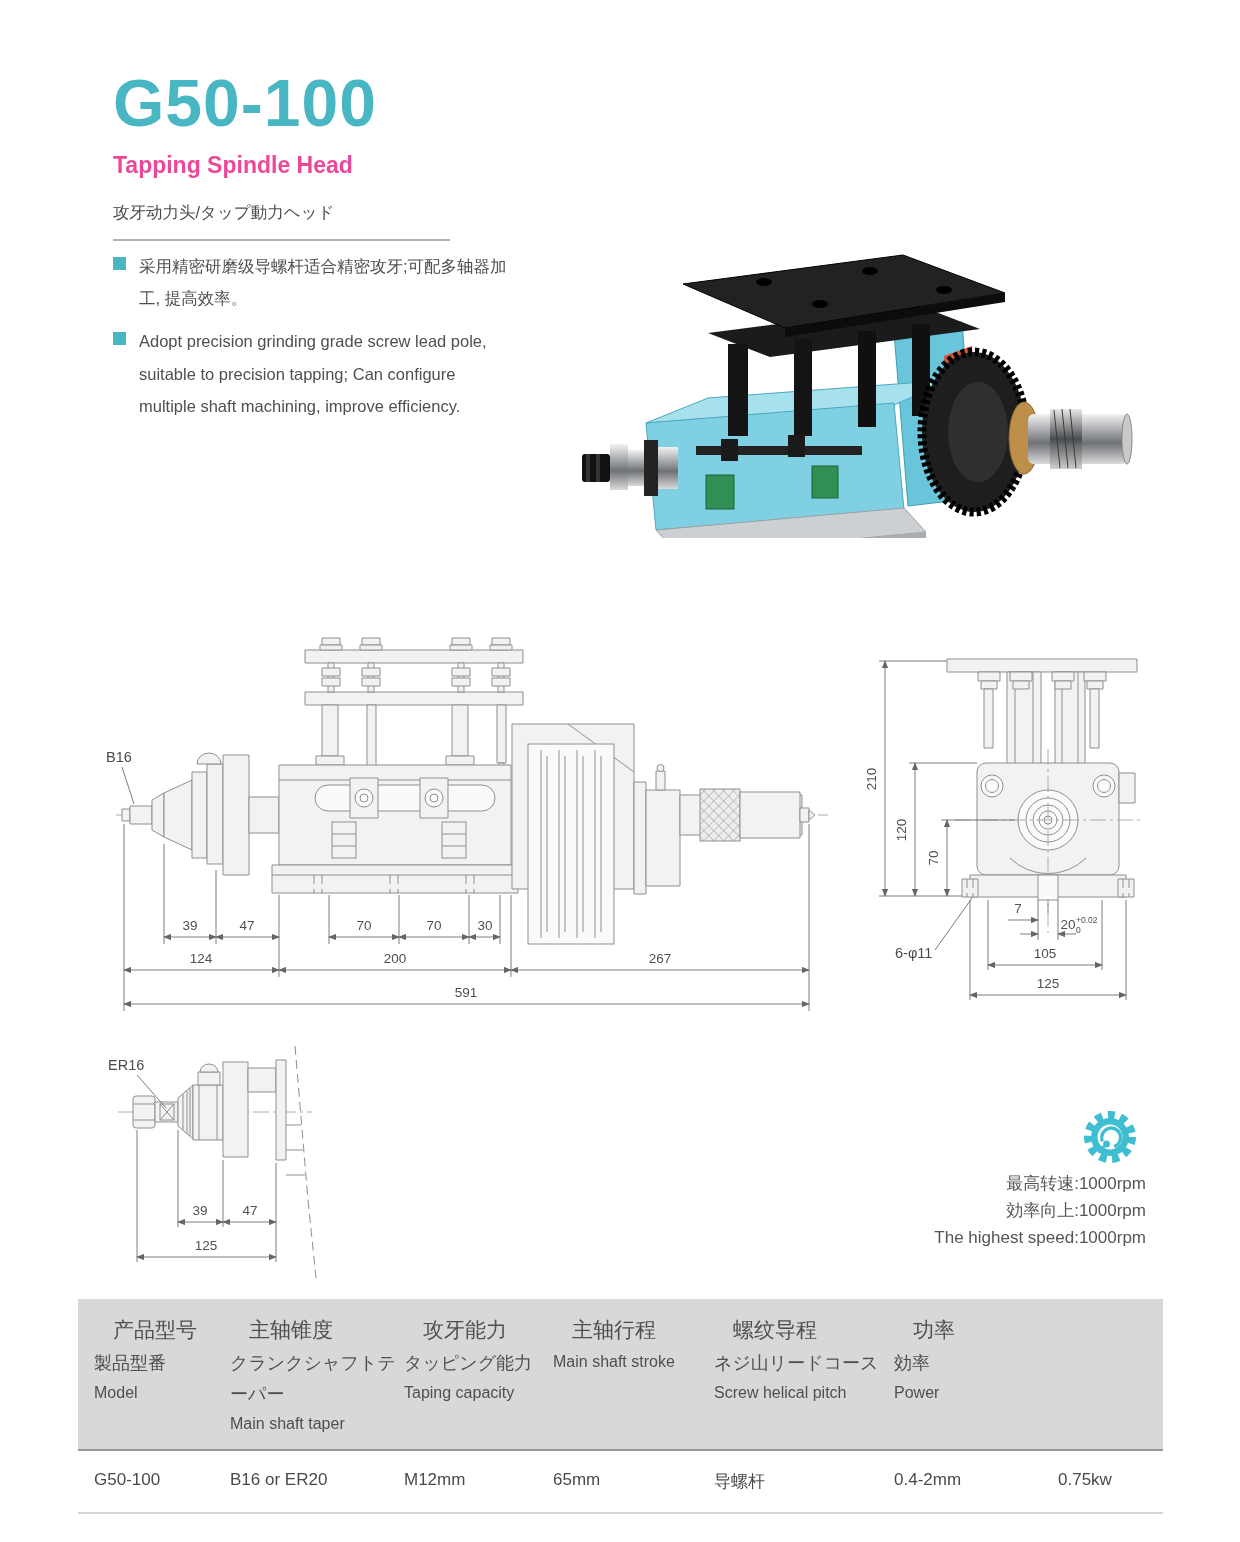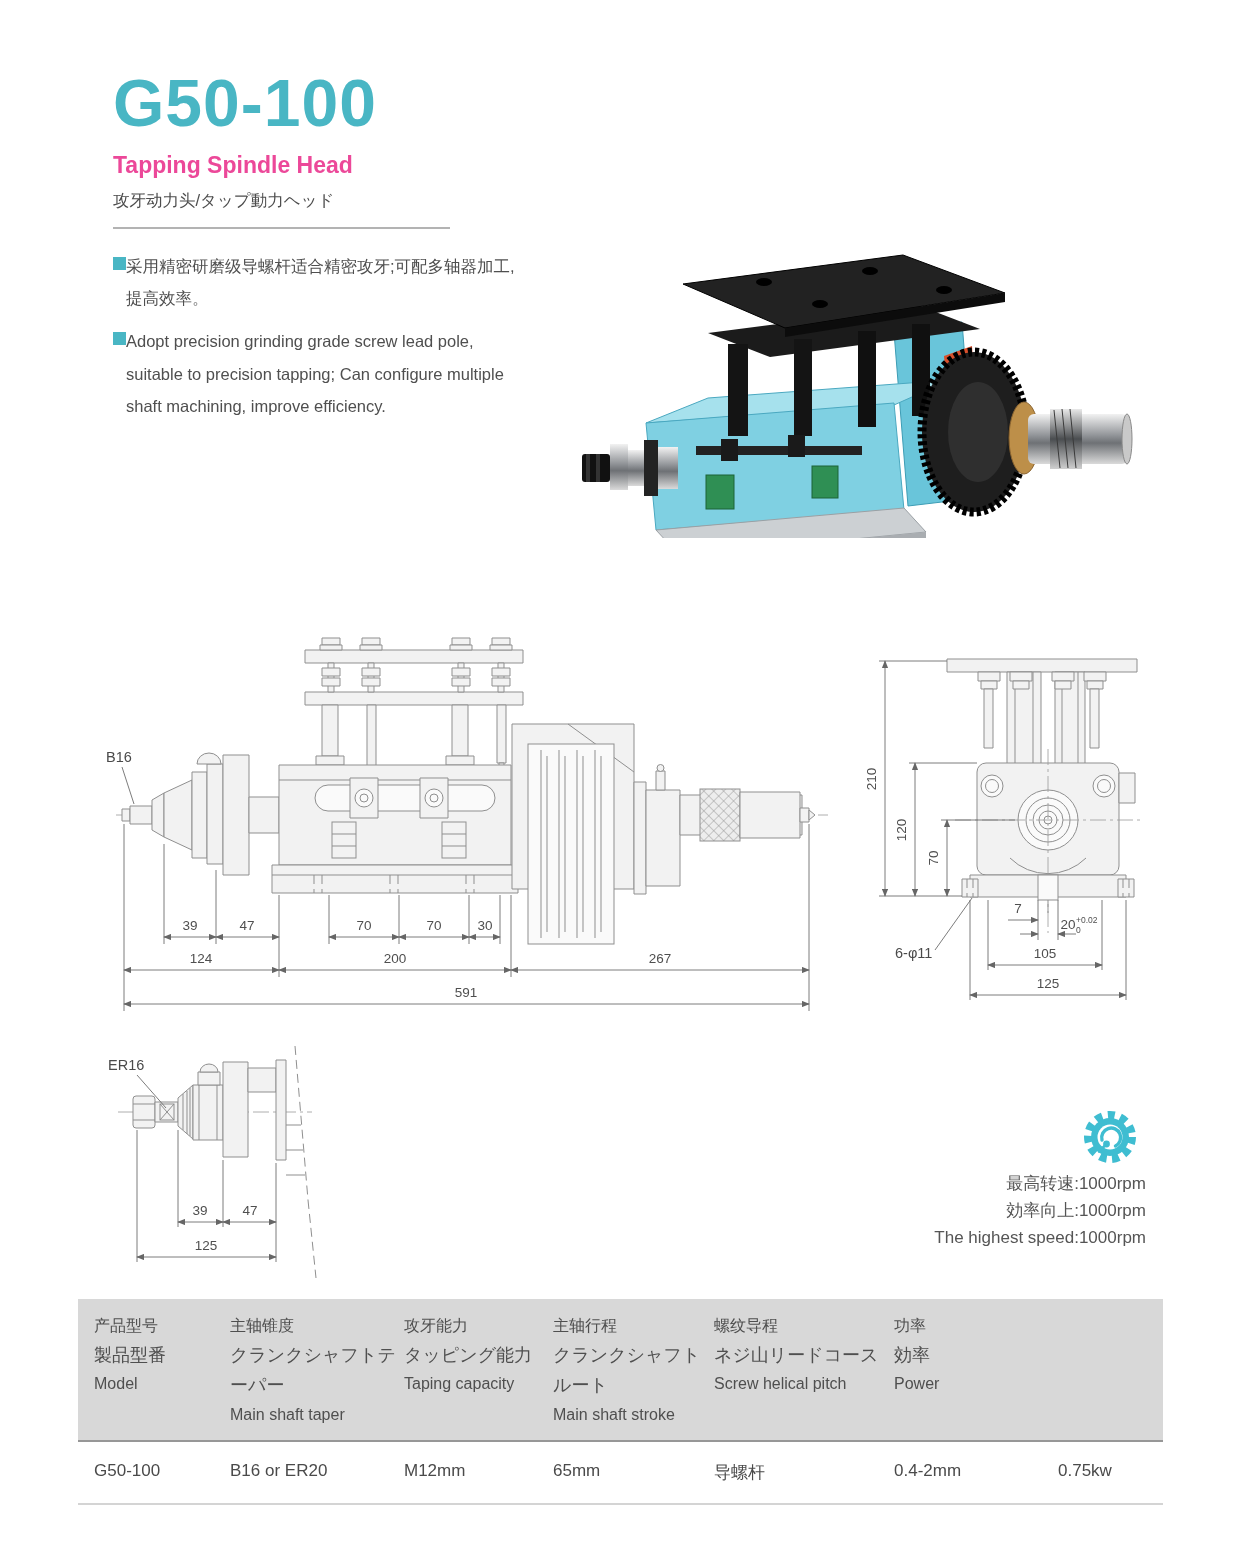--- a/index.html
+++ b/index.html
@@ -8,26 +8,26 @@
     width:1240px; height:1542px; position:relative;
     font-family:"Liberation Sans","DejaVu Sans",sans-serif;
     color:#4f4f4f; overflow:hidden;
   }
   .abs { position:absolute; }
 
   
   .hdr { left:113px; top:70px; }
   .model { font-size:66px; font-weight:800; letter-spacing:1px; color:#49b6c4; line-height:1; }
   .name-en { margin-top:16px; font-size:23px; font-weight:bold; color:#ec4899; }
-  .name-cjk { margin-top:11px; font-size:16.5px; color:#4d4d4d; }
+  .name-cjk { margin-top:23px; font-size:16.5px; color:#4d4d4d; }
   .divider { margin-top:15px; width:337px; height:2px; background:#b3b3b3; }
 
   
   .features { left:113px; top:250px; width:402px; list-style:none; }
-  .features li { display:flex; margin-bottom:11px; }
+  .features li { display:flex; gap:13px; margin-bottom:11px; }
   .bullet-sq { width:13px; height:13px; background:#49b6c4; margin-top:7px; flex:0 0 13px; }
   .features p { font-size:16.5px; line-height:1.95; color:#4f4f4f; }
 
   
   .product { left:558px; top:240px; width:578px; height:298px; }
 
   
   .dwg svg { display:block; }
   .part { fill:#f2f2f2; stroke:#8f8f8f; stroke-width:1; stroke-linejoin:round; }
   .part2 { fill:#fafafa; stroke:#8f8f8f; stroke-width:1; }
@@ -44,21 +44,21 @@
   .gear { left:1083px; top:1110px; width:54px; height:54px; }
 
   
   .spec { left:78px; top:1299px; width:1085px; }
   .spec-head {
     display:grid; grid-template-columns:136px 174px 149px 161px 180px 164px 1fr;
     background:#d8d8d8; padding:13px 0 11px 16px;
     border-bottom:2px solid #979797;
   }
   .spec-head .th span { display:block; line-height:1.72; color:#4f4f4f; }
-  .spec-head .th .zh { font-size:16px; }
+  .spec-head .th .zh { font-size:21px;margin-left:19px; }
   .spec-head .th .ja { font-size:18px; }
   .spec-head .th .en { font-size:16px; }
   .spec-row {
     display:grid; grid-template-columns:136px 174px 149px 161px 180px 164px 1fr;
     padding:19px 0 19px 16px; background:#fff;
     border-bottom:2px solid #d4d4d4;
     font-size:17px; color:#4a4a4a;
   }
 </style>
 </head>
@@ -459,21 +459,20 @@
       <span class="ja">クランクシャフトテーパー</span>
       <span class="en">Main shaft taper</span>
     </div>
     <div class="th">
       <span class="zh">攻牙能力</span>
       <span class="ja">タッピング能力</span>
       <span class="en">Taping capacity</span>
     </div>
     <div class="th">
       <span class="zh">主轴行程</span>
-      <span class="ja">クランクシャフトルート</span>
       <span class="en">Main shaft stroke</span>
     </div>
     <div class="th">
       <span class="zh">螺纹导程</span>
       <span class="ja">ネジ山リードコース</span>
       <span class="en">Screw helical pitch</span>
     </div>
     <div class="th">
       <span class="zh">功率</span>
       <span class="ja">効率</span>

